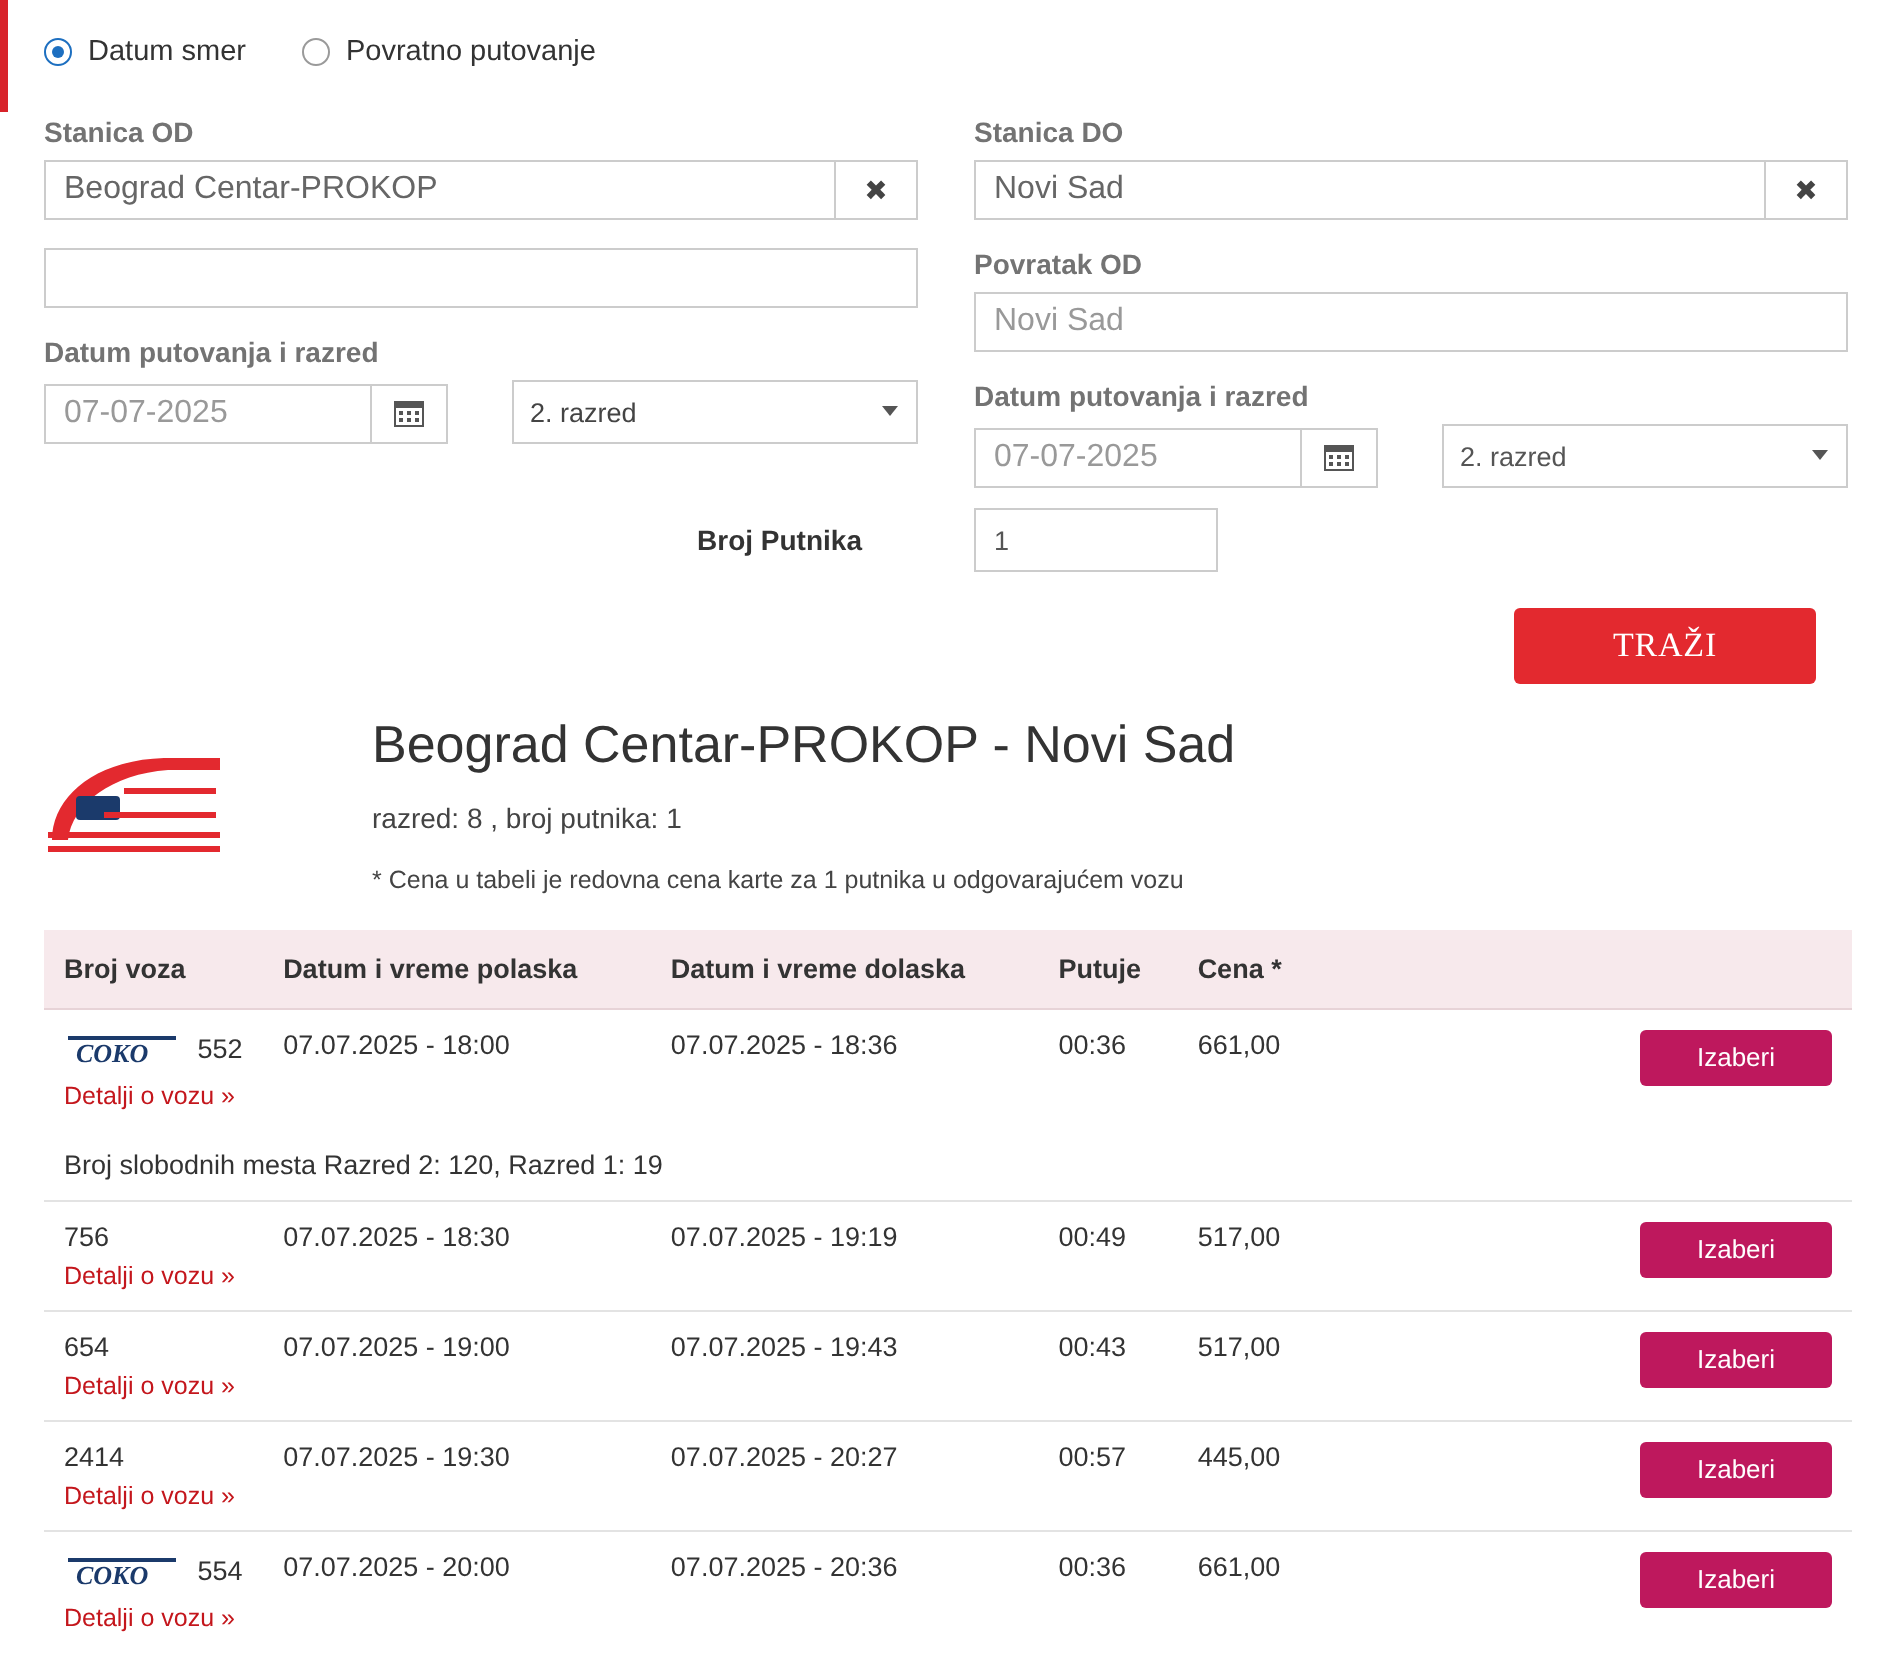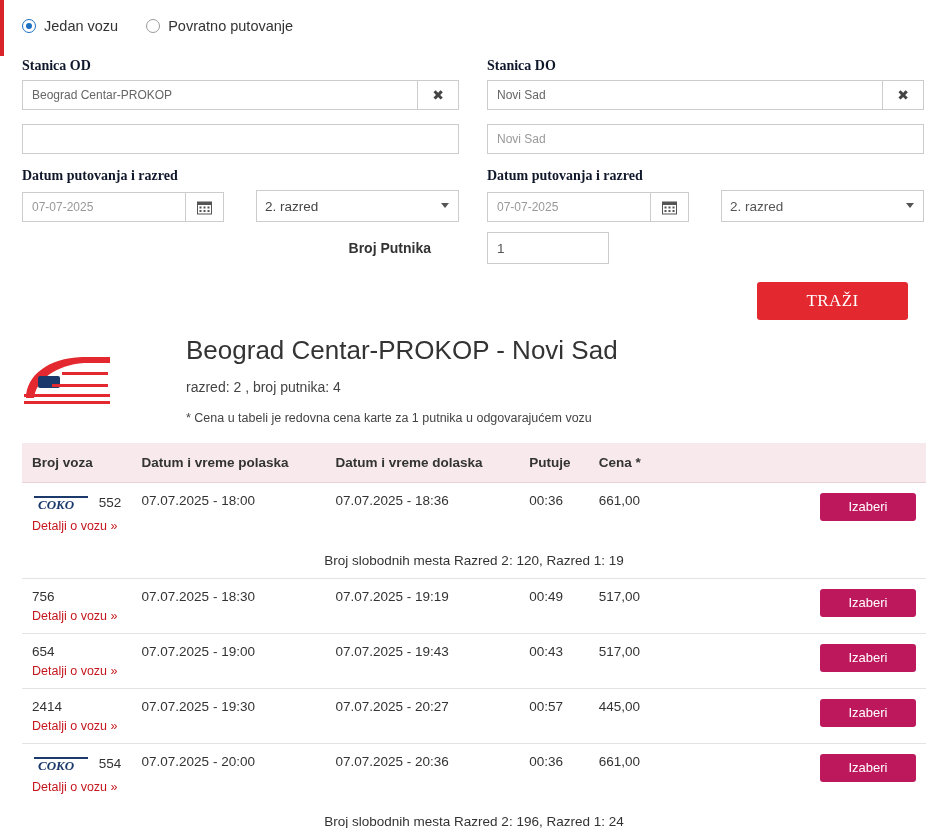--- a/index.html
+++ b/index.html
@@ -38,29 +38,28 @@
   .grid2 {
     display: grid;
     grid-template-columns: 437px 28px 437px;
     column-gap: 0;
   }
   .col-left { grid-column: 1; }
   .col-right { grid-column: 3; }
 
   label.fld {
     display: block;
-    font-size: 14px; font-weight: bold; color: #0f172a;
+    font-size: 14px; font-weight: bold; color: #737373;
     margin: 0 0 6px 0;
-    font-family: Liberation Serif, serif;
   }
   .field-row { display: flex; align-items: stretch; margin-bottom: 14px; }
 
   .inp {
     height: 30px; border: 1px solid #cccccc; background: #fff;
-    font-size: 12px; color: #666666;
+    font-size: 16px; color: #666666;
     padding: 0 9px; line-height: 28px;
     font-family: "Liberation Sans", sans-serif;
     width: 100%;
     white-space: nowrap; overflow: hidden;
   }
   .inp.placeholder { color: #999999; }
   .inp.full { width: 437px; }
   .inp.station { width: 396px; }
   .inp.date { width: 164px; }
 
@@ -174,38 +173,38 @@
     display: block; margin: 0 0 0 auto;
     width: 96px; height: 28px;
     background: #be185d; color: #fff;
     border: none; border-radius: 3px;
     font-size: 13px; cursor: pointer;
     font-family: "Liberation Sans", sans-serif;
   }
   .seats-row td {
     border-bottom: 1px solid #e3e3e3;
     padding-top: 0; padding-bottom: 8px;
-    text-align: center;
+    text-align: left;
     font-size: 12.5px; color: #333;
   }
   .nb { border-bottom: none !important; }
 </style>
 </head>
 <body>
 
 <div class="page">
 
   <div class="left-strip"></div>
 
   <div class="form-wrap">
 
     <div class="radio-row">
       <div class="radio-item">
         <span class="radio checked"></span>
-        <span>Jedan vozu</span>
+        <span>Datum smer</span>
       </div>
       <div class="radio-item">
         <span class="radio"></span>
         <span>Povratno putovanje</span>
       </div>
     </div>
 
     <div class="grid2">
 
       <div class="col-left">
@@ -248,20 +247,21 @@
       </div>
 
       <div class="col-right">
 
         <label class="fld">Stanica DO</label>
         <div class="field-row">
           <div class="inp station">Novi Sad</div>
           <div class="clr-btn">✖</div>
         </div>
 
+        <label class="fld">Povratak OD</label>
         <div class="field-row">
           <div class="inp full placeholder">Novi Sad</div>
         </div>
 
         <label class="fld">Datum putovanja i razred</label>
         <div class="date-and-class">
           <div class="field-row" style="margin-bottom:0">
             <div class="inp date placeholder">07-07-2025</div>
             <div class="cal-btn">
               <svg class="cal-ico" width="15" height="15" viewBox="0 0 15 15" aria-hidden="true">
@@ -303,21 +303,21 @@
         <path d="M4 44 C4 22 26 4 60 3 L88 3 L88 9 L62 9 C34 11 14 26 12 44 Z" fill="#e3292f"></path>
         <rect x="16" y="22" width="22" height="12" rx="2" fill="#1b3a6b"></rect>
         <path d="M2 40 L88 40 L88 43 L2 43 Z" fill="#e3292f"></path>
         <path d="M2 47 L88 47 L88 50 L2 50 Z" fill="#e3292f"></path>
         <path d="M40 18 L86 18 L86 21 L40 21 Z" fill="#e3292f"></path>
         <path d="M30 30 L86 30 L86 33 L30 33 Z" fill="#e3292f"></path>
       </svg>
     </div>
     <div class="res-text">
       <h1 class="res-title">Beograd Centar-PROKOP - Novi Sad</h1>
-      <p class="res-sub">razred: 2 , broj putnika: 4</p>
+      <p class="res-sub">razred: 8 , broj putnika: 1</p>
       <p class="res-note">* Cena u tabeli je redovna cena karte za 1 putnika u odgovarajućem vozu</p>
     </div>
   </div>
 
   <div class="tbl-wrap">
     <table class="results">
       <thead>
         <tr>
           <th class="c-nr">Broj voza</th>
           <th class="c-dep">Datum i vreme polaska</th>

